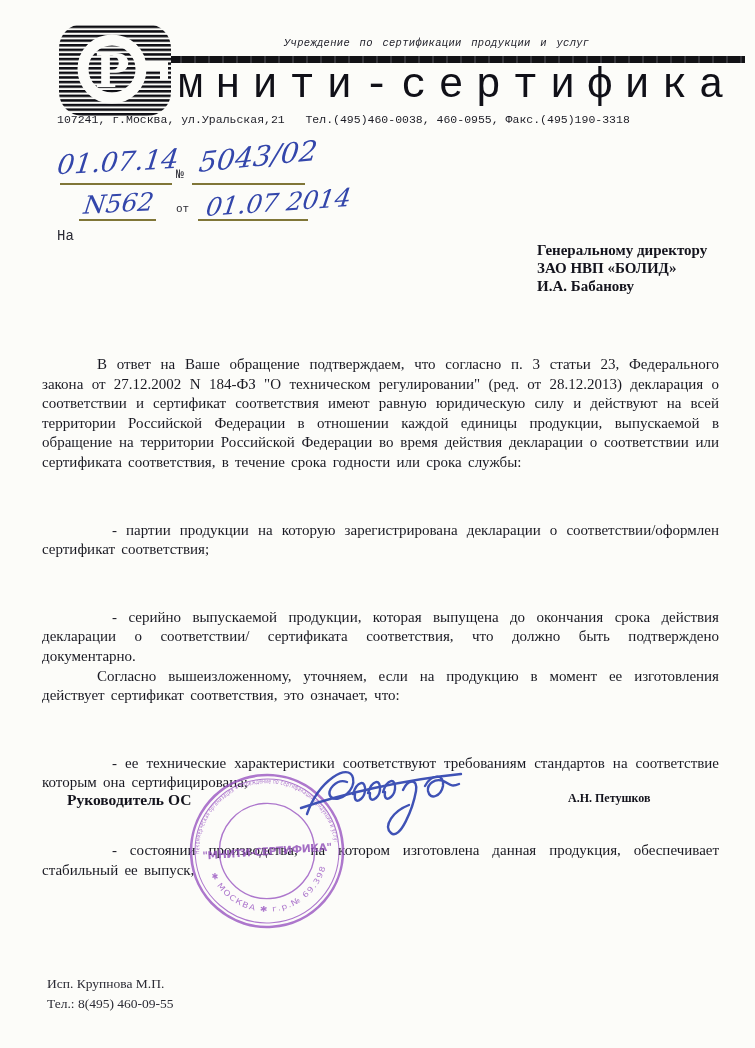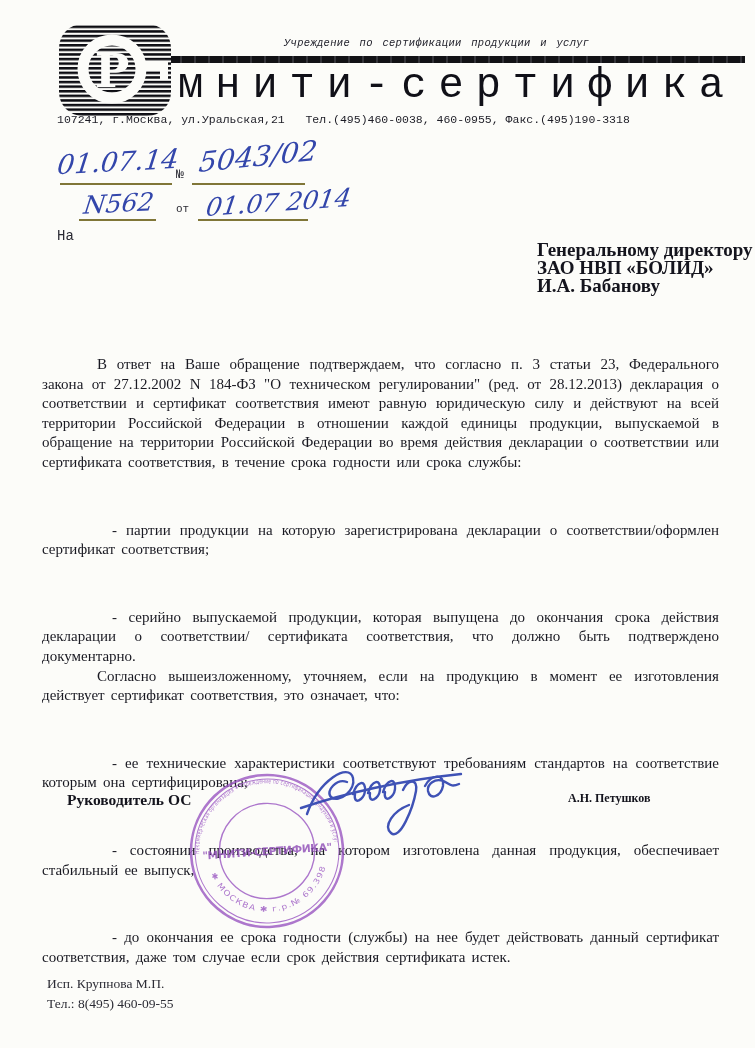--- a/index.html
+++ b/index.html
@@ -37,21 +37,21 @@
     font-size:13px; color:#2a2a33;
   }
   .uline { position:absolute; height:2px; background:#6a5e16; opacity:.85; }
   .hw {
     position:absolute; font-family:"DejaVu Serif", serif; font-style:italic;
     color:#3346ab; white-space:nowrap; transform:skewX(-10deg) rotate(-3deg);
   }
   
   .recipient {
     position:absolute; left:537px; top:241px;
-    font-weight:bold; font-size:19px; line-height:18px; color:#14141d;
+    font-weight:bold; font-size:15px; line-height:18px; color:#14141d;
   }
   
   .body-text {
     position:absolute; left:42px; top:355px; width:677px;
     font-size:15px; line-height:19.6px; text-align:justify;
     word-spacing:2.5px; color:#191922;
   }
   .body-text p { text-indent:55px; }
   .body-text p.dash { text-indent:70px;margin-top:48px; }
   
@@ -113,21 +113,20 @@
     <div>И.А. Бабанову</div>
   </div>
 
   <div class="body-text">
     <p>В ответ на Ваше обращение подтверждаем, что согласно п. 3 статьи 23, Федерального закона от 27.12.2002 N 184-ФЗ "О техническом регулировании" (ред. от 28.12.2013) декларация о соответствии и сертификат соответствия имеют равную юридическую силу и действуют на всей территории Российской Федерации в отношении каждой единицы продукции, выпускаемой в обращение на территории Российской Федерации во время действия декларации о соответствии или сертификата соответствия, в течение срока годности или срока службы:</p>
     <p class="dash">- партии продукции на которую зарегистрирована декларации о соответствии/оформлен сертификат соответствия;</p>
     <p class="dash">- серийно выпускаемой продукции, которая выпущена до окончания срока действия декларации о соответствии/ сертификата соответствия, что должно быть подтверждено документарно.</p>
     <p>Согласно вышеизложенному, уточняем, если на продукцию в момент ее изготовления действует сертификат соответствия, это означает, что:</p>
     <p class="dash">- ее технические характеристики соответствуют требованиям стандартов на соответствие которым она сертифицирована;</p>
     <p class="dash">- состоянии производства, на котором изготовлена данная продукция, обеспечивает стабильный ее выпуск,</p>
-    <p class="dash">- до окончания ее срока годности (службы) на нее будет действовать данный сертификат соответствия, даже том случае если срок действия сертификата истек.</p>
   </div>
 
   <div class="sig-role">Руководитель ОС</div>
   <div class="sig-name">А.Н. Петушков</div>
 
   <svg class="stamp" viewBox="0 0 160 160">
     <circle cx="80" cy="80" r="75" fill="none" stroke="#9a57c2" stroke-width="2.6"></circle>
     <circle cx="80" cy="80" r="71" fill="none" stroke="#9a57c2" stroke-width="1"></circle>
     <circle cx="80" cy="80" r="47" fill="none" stroke="#9a57c2" stroke-width="1.4"></circle>
     <defs>

